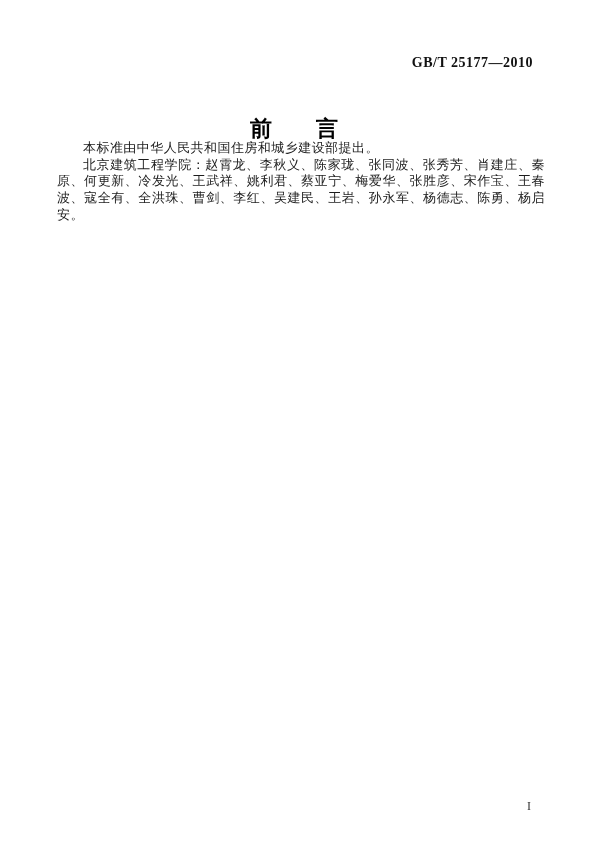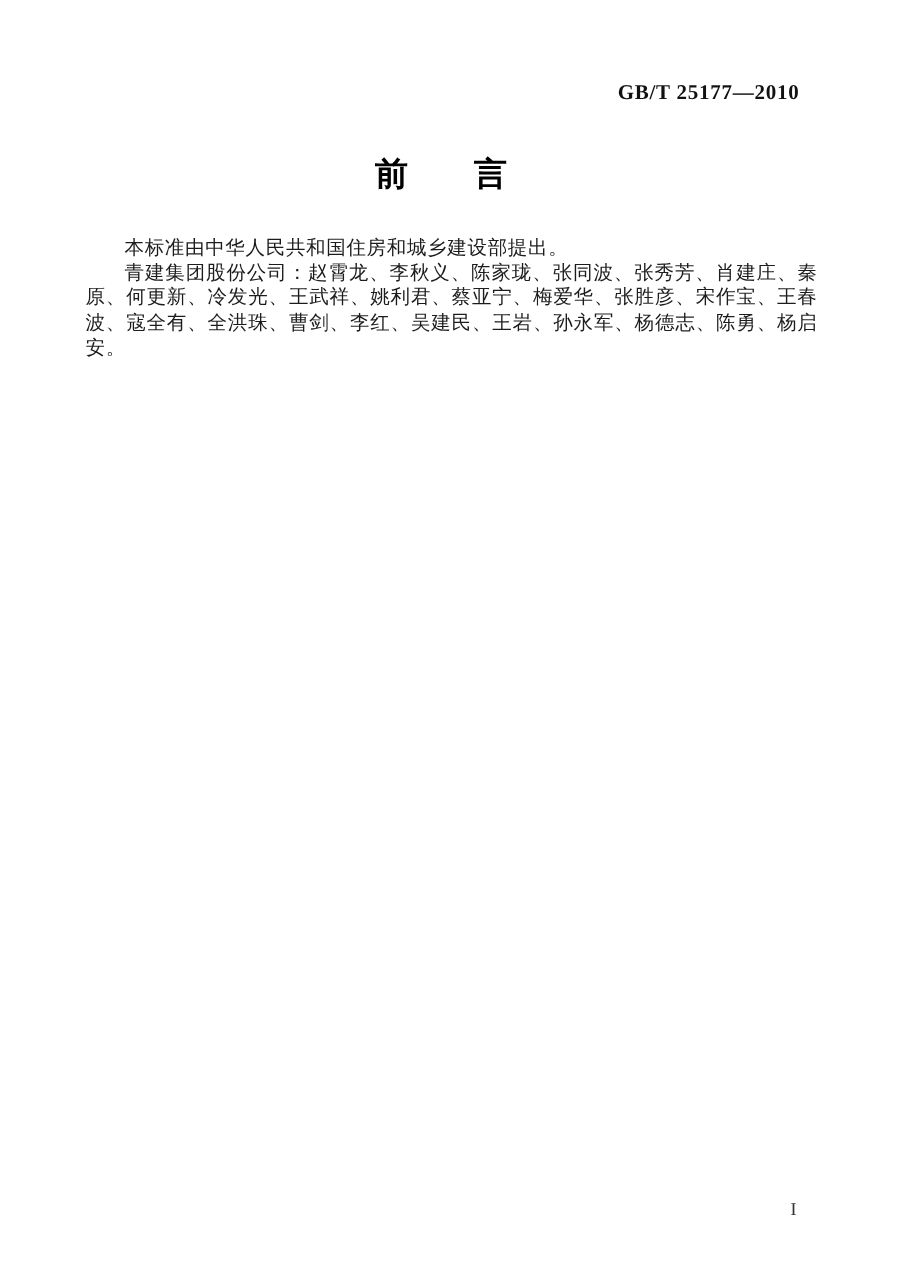--- a/index.html
+++ b/index.html
@@ -20,33 +20,33 @@
     position: absolute;
     top: 55px;
     right: 55px;
     font-size: 14px;
     font-weight: bold;
     letter-spacing: 0.5px;
     color: #111111;
   }
   .doc-title {
     position: absolute;
-    top: 101px;
+    top: 114px;
     left: 0;
     width: 100%;
     margin: 0;
     text-align: center;
     font-size: 22px;
     font-weight: bold;
     color: #000000;
     line-height: 30px;
   }
   .body-text {
     position: absolute;
-    top: 157px;
+    top: 140px;
     left: 57px;
     width: 488px;
     font-size: 13px;
     line-height: 16.7px;
     letter-spacing: 0.45px;
     text-align: justify;
     text-justify: inter-ideograph;
     color: #1c1c1c;
   }
   .body-text p {
@@ -64,17 +64,17 @@
 </head>
 <body>
 
 <div class="page">
   <div class="header-code">GB/T 25177—2010</div>
 
   <h1 class="doc-title">前　　言</h1>
 
   <div class="body-text">
     <p>本标准由中华人民共和国住房和城乡建设部提出。</p>
-    <p>青建集团股份公司：赵霄龙、李秋义、陈家珑、张同波、张秀芳、肖建庄、秦原、何更新、冷发光、王武祥、姚利君、蔡亚宁、梅爱华、张胜彦、宋作宝、王春波、寇全有、全洪珠、曹剑、李红、吴建民、王岩、孙永军、杨德志、陈勇、杨启安。</p>
+    <p>北京建筑工程学院：赵霄龙、李秋义、陈家珑、张同波、张秀芳、肖建庄、秦原、何更新、冷发光、王武祥、姚利君、蔡亚宁、梅爱华、张胜彦、宋作宝、王春波、寇全有、全洪珠、曹剑、李红、吴建民、王岩、孙永军、杨德志、陈勇、杨启安。</p>
   </div>
 
   <div class="page-number">I</div>
 </div>
 
 </body></html>

